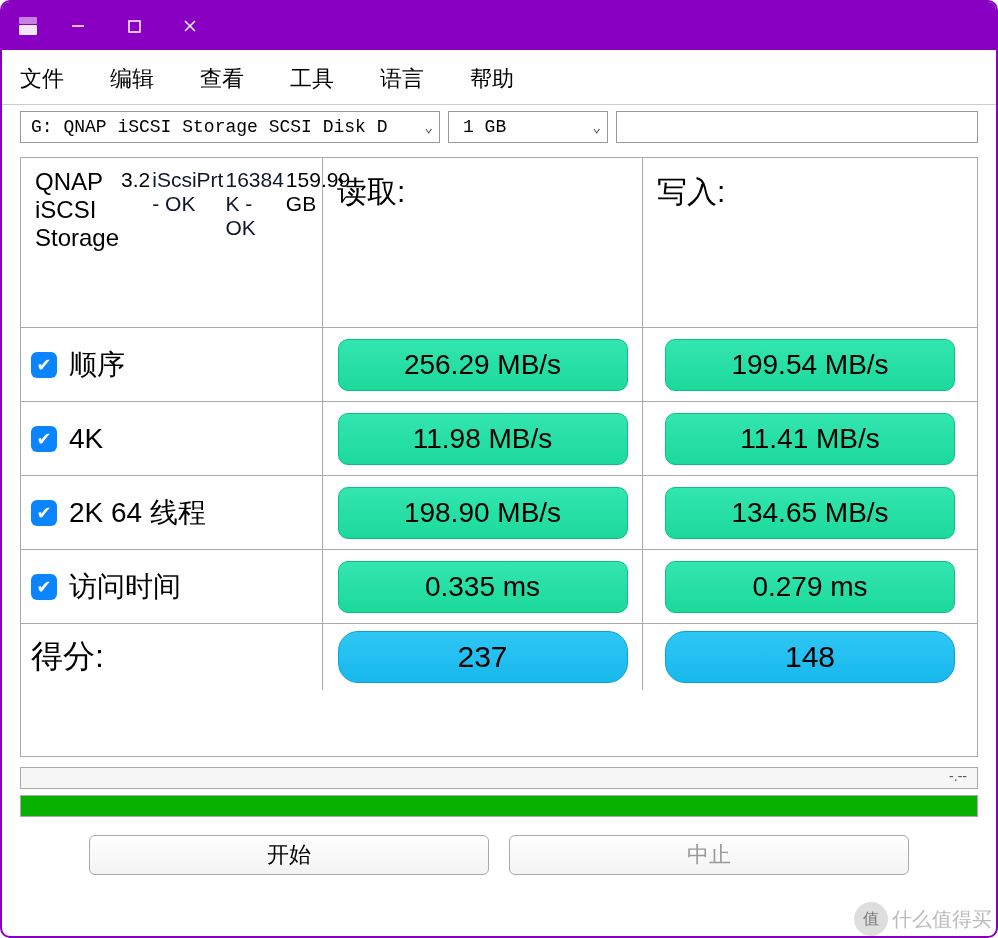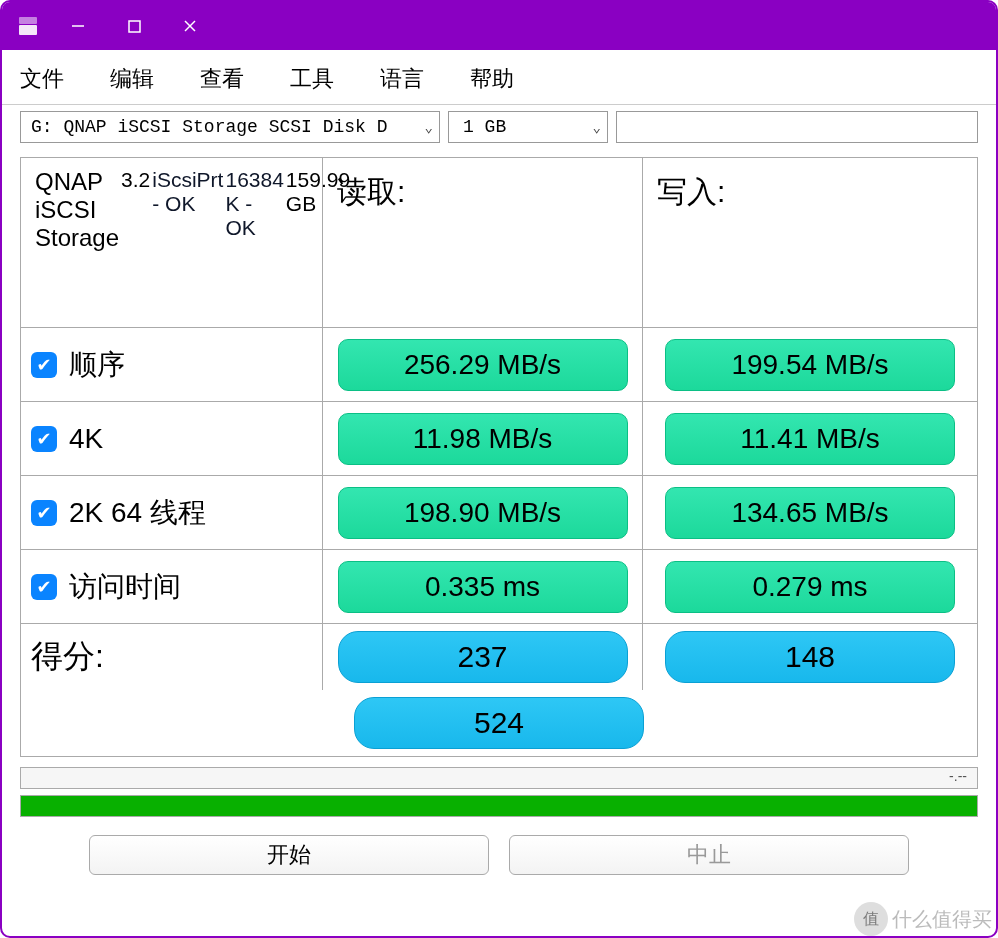--- a/index.html
+++ b/index.html
@@ -311,23 +311,20 @@
         <div class="cell col-label" style="border-bottom:none;">
           <span>得分:</span>
         </div>
         <div class="cell col-read" style="border-bottom:none;">
           <div class="score-pill">237</div>
         </div>
         <div class="cell col-write" style="border-bottom:none;">
           <div class="score-pill">148</div>
         </div>
       </div>
-      <div class="score-bottom">
-        <div class="score-pill">524</div>
-      </div>
     </div>
 
   </div>
 
   <div class="progress-area">
     <div class="pbar">
       <span class="dashes">-.--</span>
     </div>
     <div class="pbar green">
       <div class="fill"></div>

